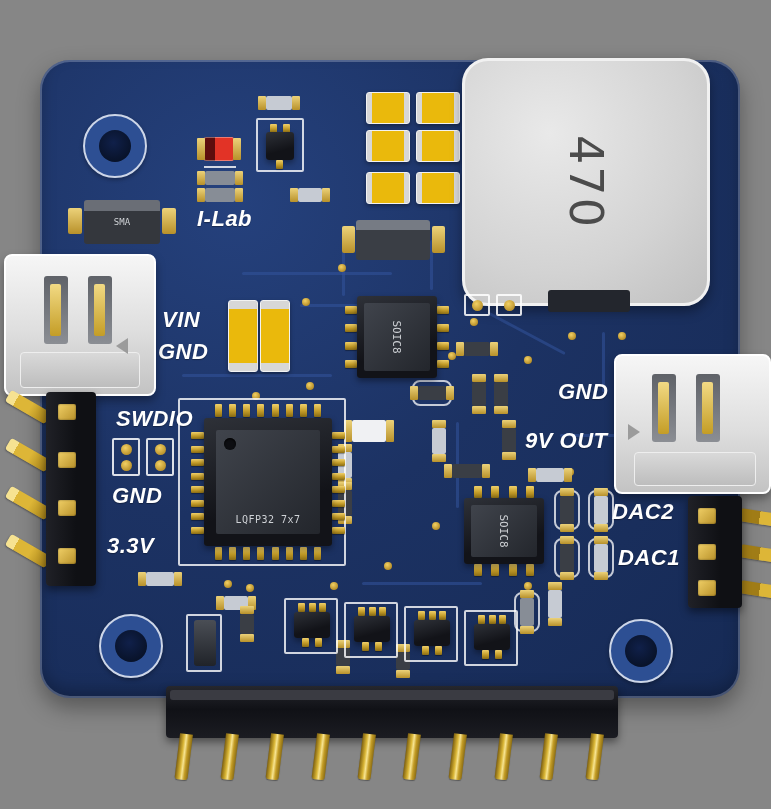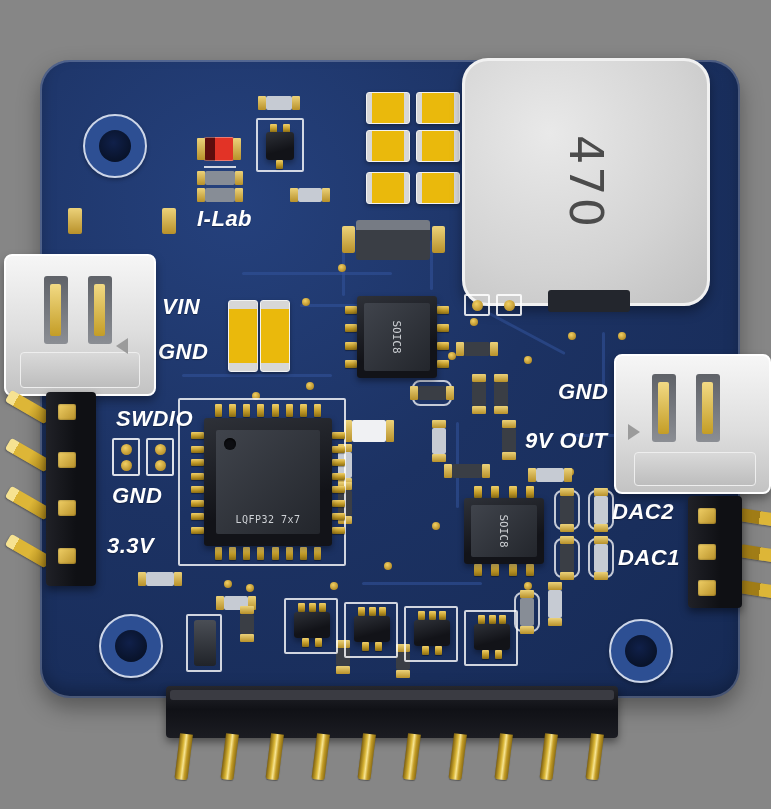--- a/index.html
+++ b/index.html
@@ -133,21 +133,21 @@
       <div class="hole-in"></div>
     </div>
   <div class="hole" style="left:99px;top:614px">
       <div class="hole-in"></div>
     </div>
   <div class="hole" style="left:609px;top:619px">
       <div class="hole-in"></div>
     </div>
 
   <div class="silk" style="left:197px;top:206px">I-Lab</div>
-  <div class="silk" style="left:162px;top:294px">VIN</div>
+  <div class="silk" style="left:162px;top:307px">VIN</div>
   <div class="silk" style="left:158px;top:339px">GND</div>
   <div class="silk" style="left:116px;top:406px">SWDIO</div>
   <div class="silk" style="left:112px;top:483px">GND</div>
   <div class="silk" style="left:107px;top:533px">3.3V</div>
   <div class="silk" style="left:558px;top:379px">GND</div>
   <div class="silk" style="left:525px;top:428px">9V OUT</div>
   <div class="silk" style="left:612px;top:499px">DAC2</div>
   <div class="silk" style="left:618px;top:545px">DAC1</div>
 
   <div class="padbox" style="left:112px;top:438px;width:28px;height:38px">
@@ -193,20 +193,23 @@
   <div class="pinrow h s" style="left:270px;top:124px;width:20px">
       <div class="pin"></div>
       <div class="pin"></div>
     </div>
   <div class="chipbody" style="left:266px;top:132px;width:28px;height:28px"></div>
   <div class="pinrow h s" style="left:276px;top:160px;width:7px">
       <div class="pin"></div>
     </div>
 
   <div class="c2pad" style="left:68px;top:208px;width:14px;height:26px"></div>
+  <div class="c2body" style="left:84px;top:200px;width:76px;height:44px;background:linear-gradient(180deg,#6a6e76 0 24%,#34373d 24%);display:flex;align-items:center;justify-content:center">
+    <span class="mark" style="position:static;font-size:9px">SMA</span>
+  </div>
   <div class="c2pad" style="left:162px;top:208px;width:14px;height:26px"></div>
 
   <div class="c2pad" style="left:342px;top:226px;width:13px;height:27px"></div>
   <div class="c2body" style="left:356px;top:220px;width:74px;height:40px;background:linear-gradient(180deg,#767b84 0 25%,#3a3e45 25%)"></div>
   <div class="c2pad" style="left:432px;top:226px;width:13px;height:27px"></div>
 
   <div class="ycap" style="left:366px;top:92px"></div>
   <div class="ycap" style="left:416px;top:92px"></div>
   <div class="ycap" style="left:366px;top:130px"></div>
   <div class="ycap" style="left:416px;top:130px"></div>

